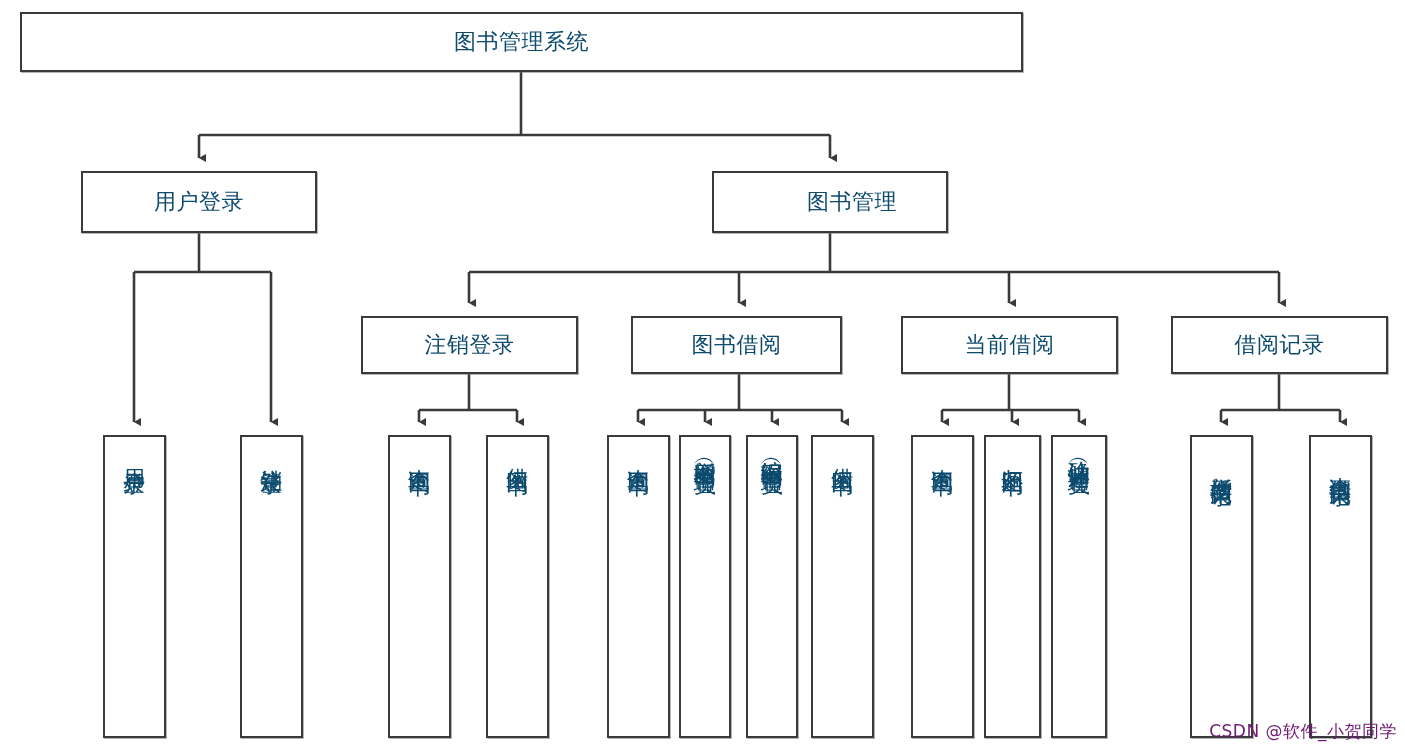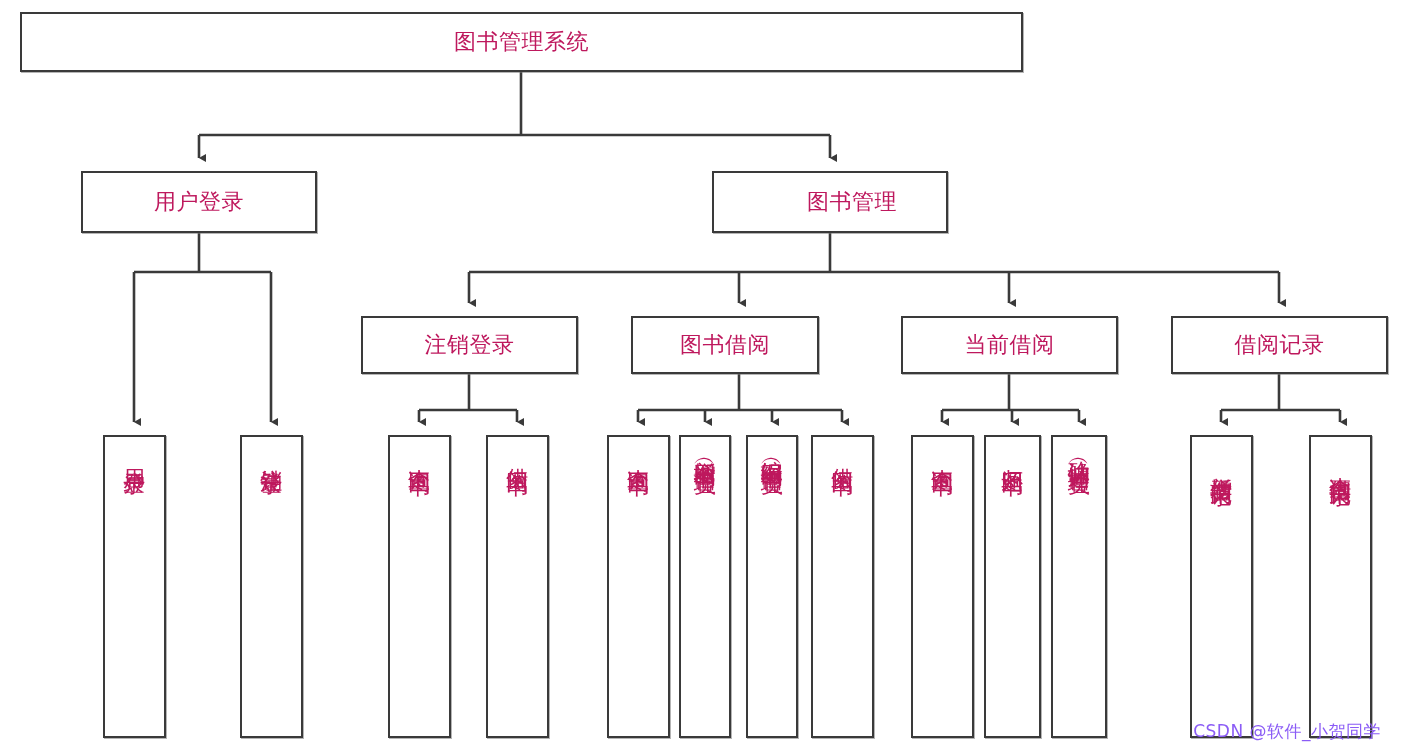--- a/index.html
+++ b/index.html
@@ -29,21 +29,21 @@
     position: absolute;
     box-sizing: border-box;
     background: #ffffff;
     border: 2px solid #3a3a3a;
     box-shadow: 1px 1px 0 0 rgba(120,120,120,0.55);
     display: flex;
     align-items: center;
     justify-content: center;
   }
   .node .label {
-    color: #be185d;
+    color: #0c4a6e;
     letter-spacing: 0.5px;
     white-space: nowrap;
     text-align: center;
   }
   .node.horiz .label {
     font-size: 22px;
     line-height: 1.1;
   }
   .node.vert {
     align-items: flex-start;
@@ -53,24 +53,24 @@
   .node.vert .label {
     writing-mode: vertical-rl;
     text-orientation: upright;
     font-size: 22px;
     line-height: 1.35;
     letter-spacing: 2px;
     white-space: normal;
   }
   #watermark {
     position: absolute;
-    right: 24px;
+    right: 8px;
     bottom: 4px;
     font-size: 17px;
-    color: #8b5cf6;
+    color: #701a75;
     white-space: nowrap;
     letter-spacing: 0.5px;
   }
 </style>
 </head>
 <body>
 
 <div id="diagram-root">
 
   <svg id="wires" viewBox="0 0 1405 747">
@@ -130,21 +130,21 @@
   <div class="node horiz" style="left:81px; top:171px; width:236px; height:62px;">
     <span class="label">用户登录</span>
   </div>
   <div class="node horiz" style="left:712px; top:171px; width:236px; height:62px;padding-left:44px;">
     <span class="label">图书管理</span>
   </div>
 
   <div class="node horiz" style="left:361px; top:316px; width:217px; height:58px;">
     <span class="label">注销登录</span>
   </div>
-  <div class="node horiz" style="left:631px; top:316px; width:188px; height:58px;">
+  <div class="node horiz" style="left:631px; top:316px; width:211px; height:58px;">
     <span class="label">图书借阅</span>
   </div>
   <div class="node horiz" style="left:1171px; top:316px; width:217px; height:58px;">
     <span class="label">借阅记录</span>
   </div>
   <div class="node horiz" style="left:901px; top:316px; width:217px; height:58px;">
     <span class="label">当前借阅</span>
   </div>
 
   <div class="node vert" style="left:103px; top:435px; width:63px; height:303px;">

